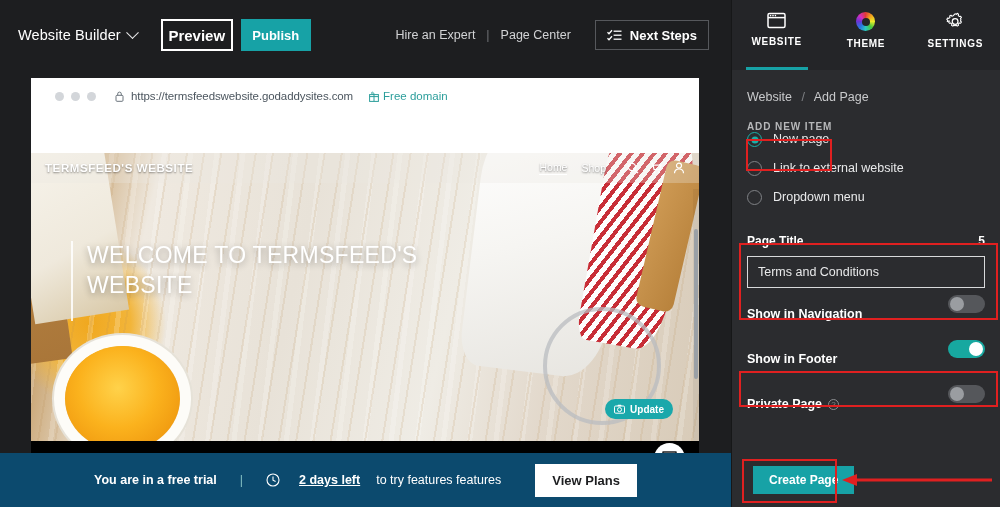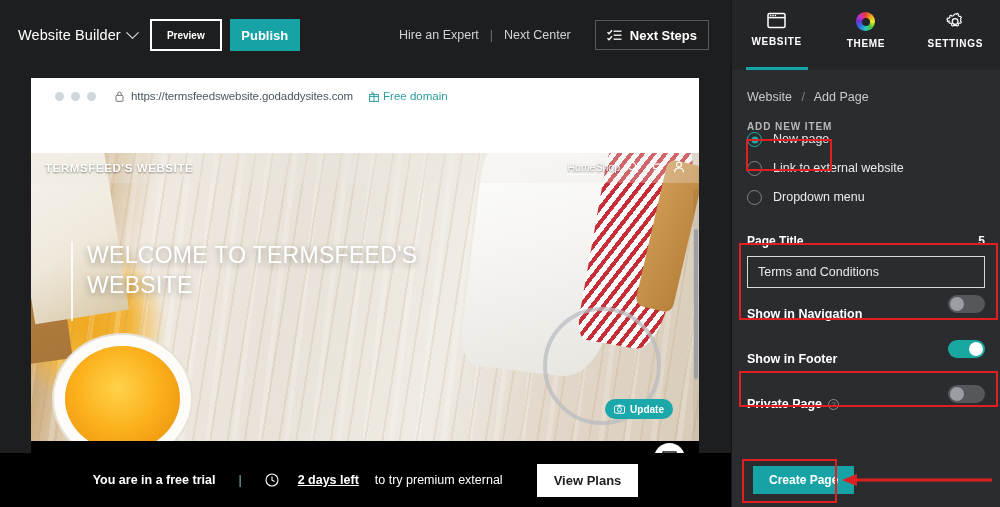--- a/index.html
+++ b/index.html
@@ -30,26 +30,26 @@
     cursor: pointer;
   }
   .chev {
     display: inline-block;
     width: 9px; height: 9px;
     border-right: 1.6px solid #e9e9ea;
     border-bottom: 1.6px solid #e9e9ea;
     transform: rotate(45deg) translate(-2px,-2px);
   }
   .btn-preview {
-    margin-left: 13px;
+    margin-left: 24px;
     width: 72px; height: 32px;
     border: 2px solid #ffffff;
     background: transparent;
     color: #ffffff;
-    font-size: 10px; font-weight: bold;
+    font-size: 15px; font-weight: bold;
     font-family: "Liberation Sans", sans-serif;
     display: flex; align-items: center; justify-content: center;
     cursor: pointer;
   }
   .btn-publish {
     margin-left: 8px;
     width: 70px; height: 32px;
     background: #17a2a6;
     color: #ffffff;
     font-size: 13px; font-weight: bold;
@@ -191,21 +191,21 @@
     padding: 0 14px;
     background: rgba(235,232,226,.30);
   }
   .sitelogo {
     color: #ffffff; font-size: 11.5px; font-weight: bold;
     letter-spacing: .6px;
     text-shadow: 0 1px 2px rgba(0,0,0,.45);
     cursor: pointer;
   }
   .sitemenu {
-    margin-left: auto; display: flex; align-items: flex-start; 
+    margin-left: auto; display: flex; align-items: center; gap: 14px;
   }
   .sitemenu a {
     color: #ffffff; font-size: 10.5px; text-decoration: none;
     text-shadow: 0 1px 2px rgba(0,0,0,.5);
     cursor: pointer;
   }
   .sitemenu a.active { border-bottom: 1.5px solid #fff; padding-bottom: 1px; }
   .navicons { display: flex; align-items: center; gap: 11px; margin-left: 7px; }
 
   .hero-title {
@@ -262,21 +262,21 @@
     position: absolute; right: 1px; top: 40px;
     width: 4px; height: 150px;
     background: #9aa0a6; border-radius: 2px;
     cursor: pointer;
   }
 
   
   .trialbar {
     position: absolute; left: 0; top: 453px;
     width: 731px; height: 54px;
-    background: #000000;
+    background: #0c4a6e;
     display: flex; align-items: center; justify-content: center;
     gap: 12px;
   }
   .trial-strong { color: #ffffff; font-size: 12.5px; font-weight: bold; }
   .trial-pipe { color: #83bfc2; margin: 0 11px; font-size: 12.5px; }
   .clock-ico { margin-right: 7px; display:block; }
   .trial-days {
     color: #ffffff; font-size: 12.5px; font-weight: bold;
     text-decoration: underline; cursor: pointer;
   }
@@ -438,21 +438,21 @@
     <div class="brand">
       <span>Website Builder</span>
       <span class="chev"></span>
     </div>
     <div class="btn-preview">Preview</div>
     <div class="btn-publish">Publish</div>
 
     <div class="top-right">
       <span class="toplink">Hire an Expert</span>
       <span class="toppipe">|</span>
-      <span class="toplink">Next Center</span>
+      <span class="toplink">Page Center</span>
       <div class="btn-nextsteps">
         <svg class="checklist-icon" width="15" height="13" viewBox="0 0 15 13">
           <path d="M0.5 3.2 L2 4.7 L5 1.3" fill="none" stroke="#ffffff" stroke-width="1.3"></path>
           <path d="M0.5 9.2 L2 10.7 L5 7.3" fill="none" stroke="#ffffff" stroke-width="1.3"></path>
           <line x1="6.6" y1="2.2" x2="14.5" y2="2.2" stroke="#ffffff" stroke-width="1.3"></line>
           <line x1="6.6" y1="6.2" x2="14.5" y2="6.2" stroke="#ffffff" stroke-width="1.3"></line>
           <line x1="6.6" y1="10.2" x2="14.5" y2="10.2" stroke="#ffffff" stroke-width="1.3"></line>
         </svg>
         <span>Next Steps</span>
       </div>
@@ -551,21 +551,21 @@
   </div>
 
   <div class="trialbar">
     <span class="trial-strong">You are in a free trial</span>
     <span class="trial-pipe">|</span>
     <svg class="clock-ico" width="14" height="14" viewBox="0 0 14 14">
       <circle cx="7" cy="7" r="6" fill="none" stroke="#ffffff" stroke-width="1.1"></circle>
       <path d="M7 3.4 V7.2 L9.6 8.6" fill="none" stroke="#ffffff" stroke-width="1.1"></path>
     </svg>
     <span class="trial-days">2 days left</span>
-    <span class="trial-rest">to try premium external</span>
+    <span class="trial-rest">to try features features</span>
     <div class="btn-viewplans">View Plans</div>
   </div>
 
   <div class="panel">
 
     <div class="panel-tabs">
       <div class="ptab active">
         <svg width="19" height="17" viewBox="0 0 19 17">
           <rect x="1" y="1.5" width="17" height="14" rx="1.5" fill="none" stroke="#ffffff" stroke-width="1.5"></rect>
           <line x1="1" y1="5.6" x2="18" y2="5.6" stroke="#ffffff" stroke-width="1.5"></line>

